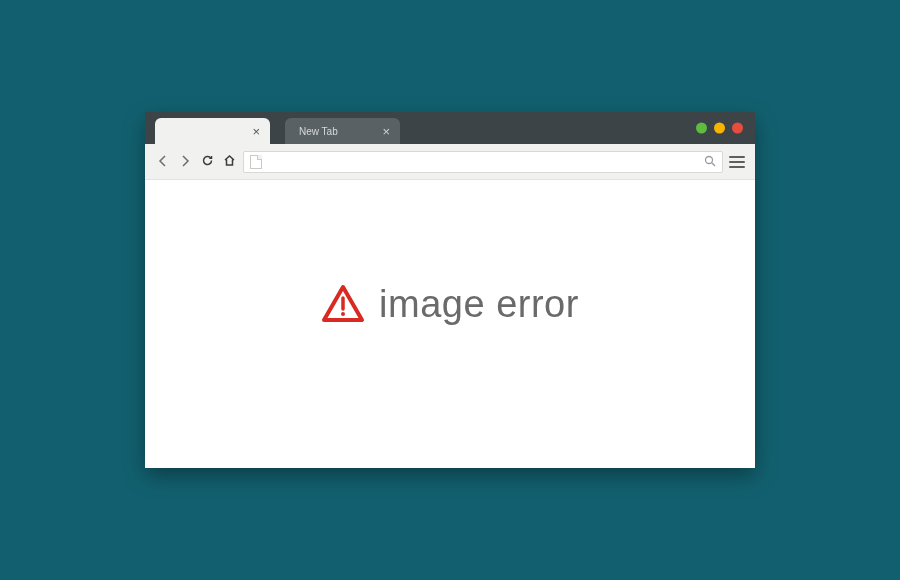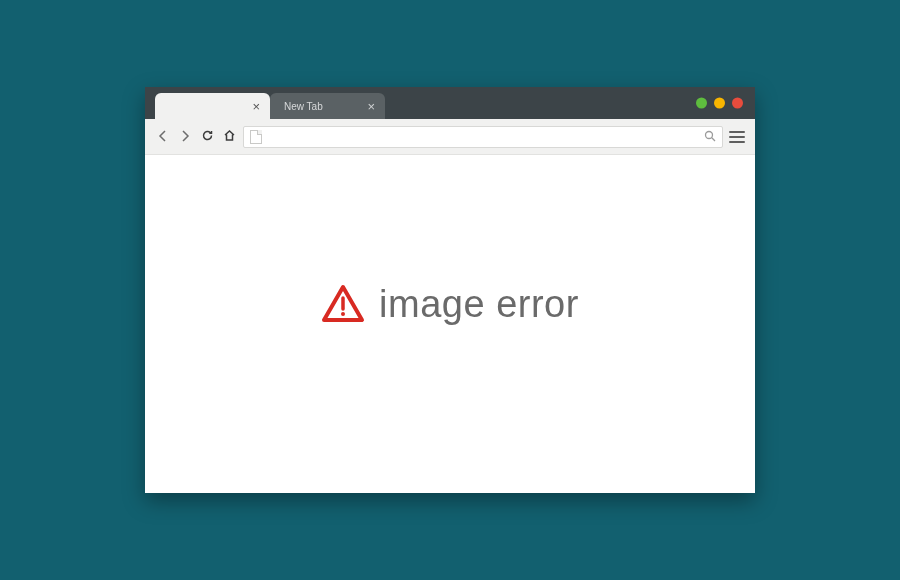--- a/index.html
+++ b/index.html
@@ -46,21 +46,21 @@
       position: absolute;
       bottom: 0;
       width: 10px;
       height: 10px;
     }
     .tab-inactive {
       background: #5a6164;
       color: #d7d9da;
       border-top-left-radius: 6px;
       border-top-right-radius: 6px;
-      margin-left: 0;
+      margin-left: 15px;
     }
     .tab-label { flex: 1; white-space: nowrap; overflow: hidden; }
     .tab-close {
       font-size: 13px;
       line-height: 1;
       color: #555;
       cursor: pointer;
       padding: 0 2px;
     }
     .tab-inactive .tab-close { color: #cfd2d3; }
@@ -140,21 +140,21 @@
       cursor: pointer;
       padding: 2px 0;
     }
     .hamburger span {
       height: 2px;
       background: #5e5e5e;
       border-radius: 1px;
     }
 
     .content {
-      height: 338px;
+      height: 288px;
       background: #fff;
       display: flex;
       align-items: center;
       justify-content: center;
       gap: 14px;
       padding-bottom: 40px;
     }
     .warning-triangle svg { display: block; }
     .error-text {
       font-size: 38px;

